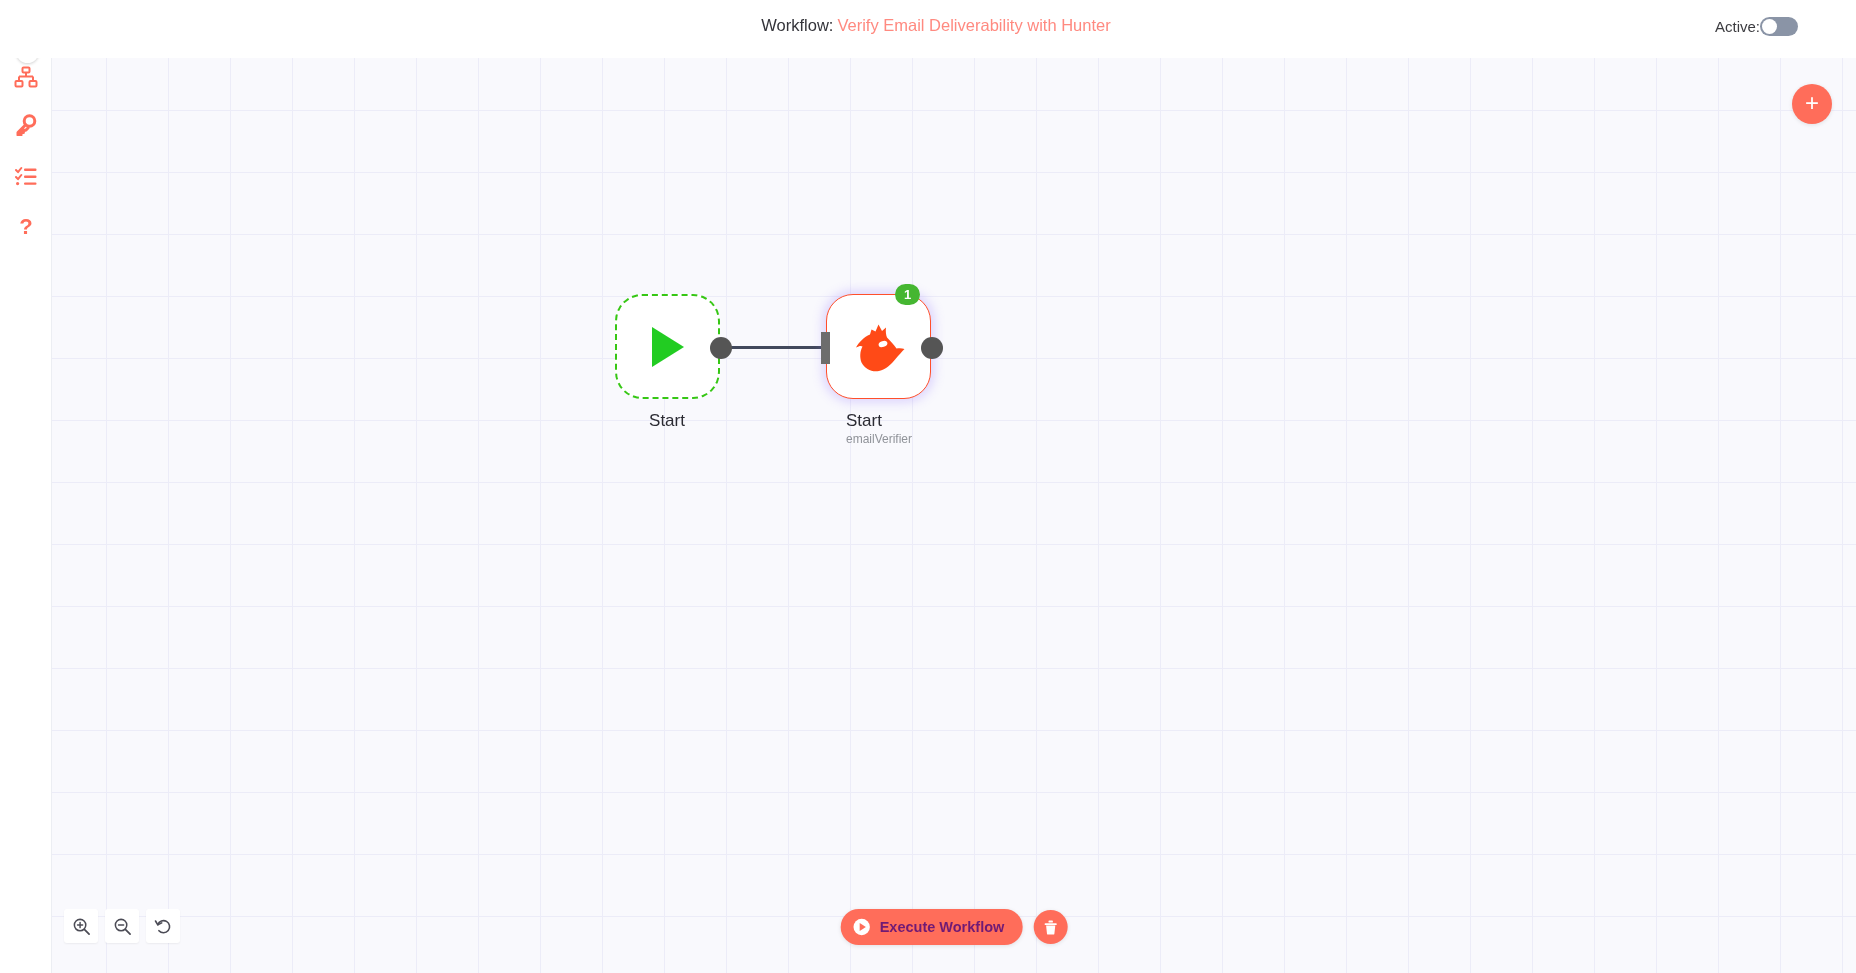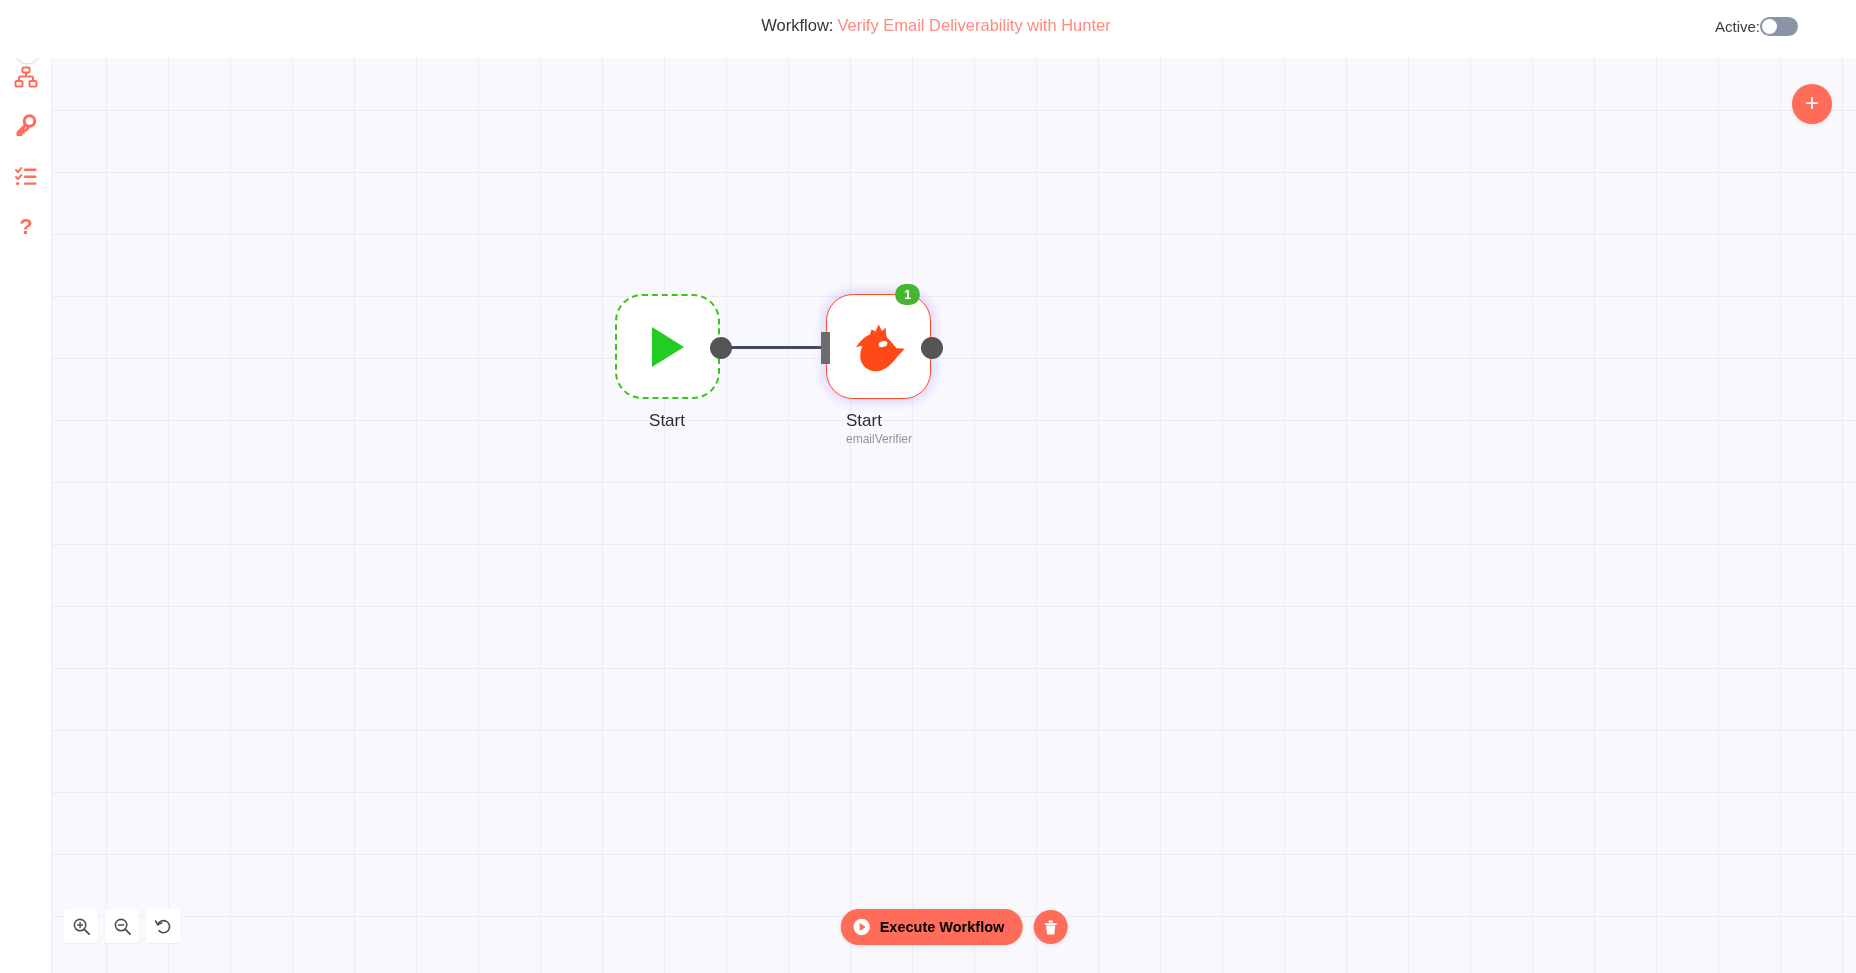--- a/index.html
+++ b/index.html
@@ -274,21 +274,21 @@
     display: flex;
     align-items: center;
     gap: 11px;
   }
   .execute-btn {
     height: 36px;
     padding: 0 18px 0 12px;
     border: none;
     border-radius: 18px;
     background: #ff6d5a;
-    color: #000000;
+    color: #701a75;
     font-size: 14.5px;
     font-weight: 700;
     font-family: "Liberation Sans", sans-serif;
     cursor: pointer;
     display: flex;
     align-items: center;
     gap: 9px;
     box-shadow: 0 1px 4px rgba(0,0,0,.10);
   }
   .delete-btn {

